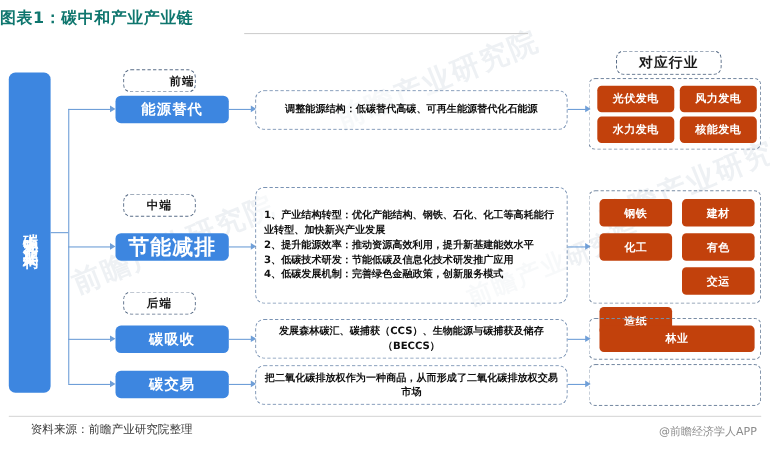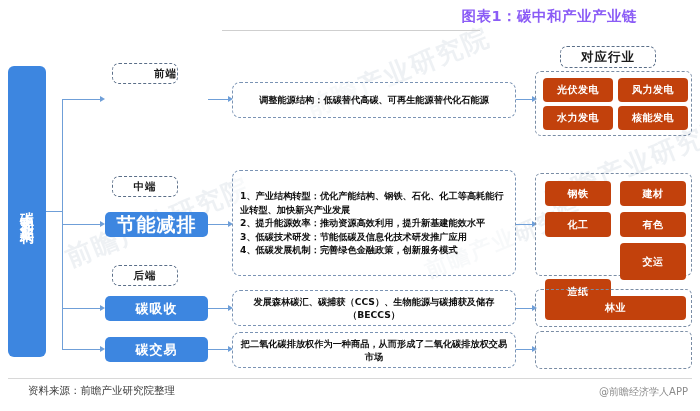--- a/index.html
+++ b/index.html
@@ -18,22 +18,22 @@
     font-weight: bold;
     white-space: nowrap;
     pointer-events: none;
     user-select: none;
     letter-spacing: 2px;
   }
 
   
   #title {
     position: absolute; top: 7px; left: 0; width: 637px;
-    text-align: right;
-    font-size: 14.5px; font-weight: bold; color: #8b5cf6;
+    text-align: left;
+    font-size: 14.5px; font-weight: bold; color: #0f766e;
     letter-spacing: 0.5px;
   }
   #title-rule {
     position: absolute; top: 30px; left: 222px; width: 258px; height: 1px;
     background: #cfcfcf;
   }
 
   
   #footer-rule {
     position: absolute; left: 8px; top: 378px; width: 684px; height: 1px;
@@ -153,20 +153,23 @@
   <div class="dash-label" style="left:112px; top:63px; width:66px; height:21px;justify-content:flex-end;">
     <span>前端</span>
   </div>
   <div class="dash-label" style="left:112px; top:176px; width:66px; height:21px;">
     <span>中端</span>
   </div>
   <div class="dash-label" style="left:112px; top:265px; width:66px; height:21px;">
     <span>后端</span>
   </div>
 
+  <div class="blue-box" style="left:105px; top:87px; width:103px; height:25px; font-size:13px;">
+    <span>能源替代</span>
+  </div>
   <div class="blue-box" style="left:105px; top:212px; width:103px; height:25px; font-size:19px;">
     <span>节能减排</span>
   </div>
   <div class="blue-box" style="left:105px; top:296px; width:103px; height:25px; font-size:13px;">
     <span>碳吸收</span>
   </div>
   <div class="blue-box" style="left:105px; top:337px; width:103px; height:25px; font-size:13px;">
     <span>碳交易</span>
   </div>
 
@@ -234,21 +237,21 @@
   </div>
   <div class="chip" style="left:545px; top:212px; width:66px; height:25px;">
     <span>化工</span>
   </div>
   <div class="chip" style="left:620px; top:212px; width:66px; height:25px;">
     <span>有色</span>
   </div>
   <div class="chip" style="left:545px; top:243px; width:66px; height:25px;margin-top:36px;">
     <span>造纸</span>
   </div>
-  <div class="chip" style="left:620px; top:243px; width:66px; height:37px;">
+  <div class="chip" style="left:620px; top:243px; width:66px; height:25px;">
     <span>交运</span>
   </div>
 
   <div class="dash-box" style="left:535px; top:289px; width:157px; height:38px;"></div>
   <div class="chip" style="left:545px; top:296px; width:141px; height:24px;">
     <span>林业</span>
   </div>
 
   <div class="dash-box" style="left:535px; top:331px; width:157px; height:38px;"></div>
 

